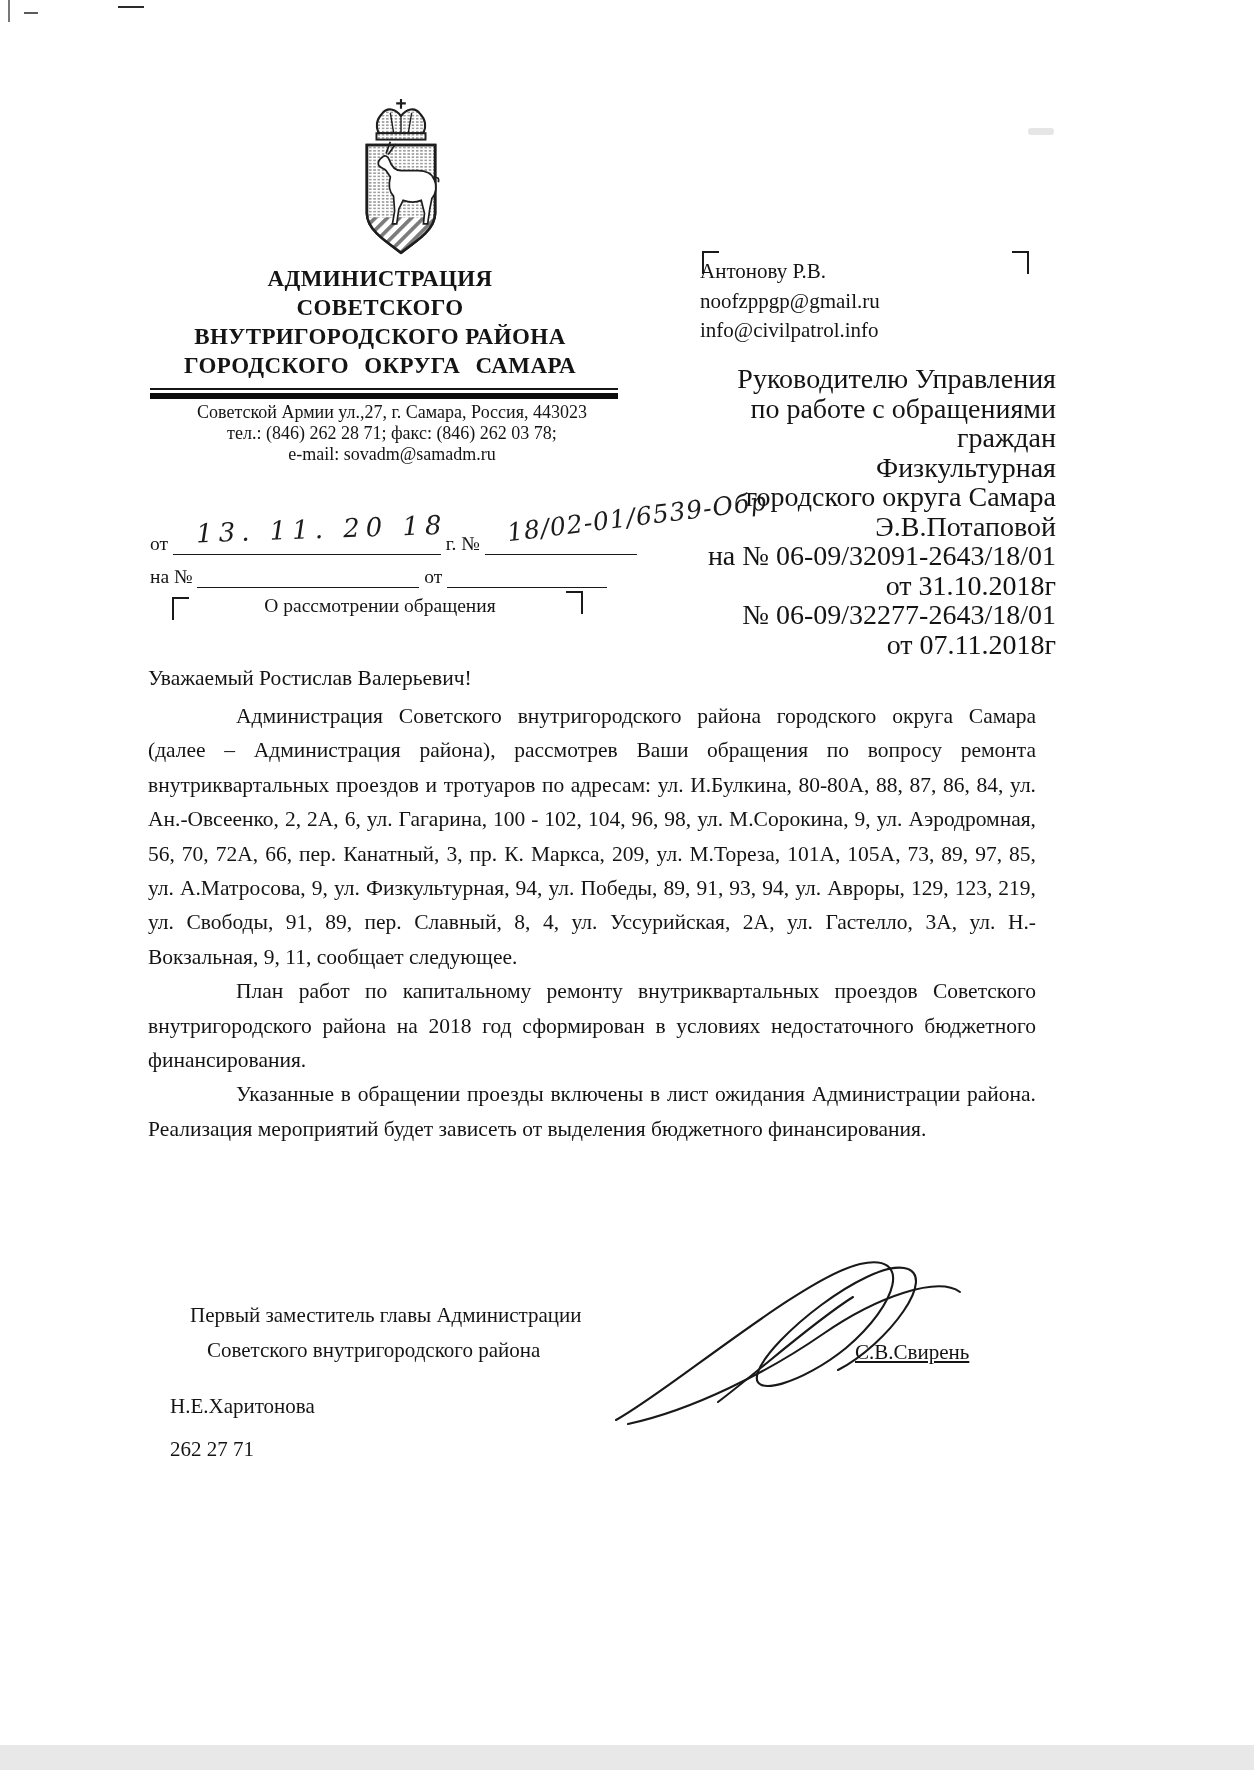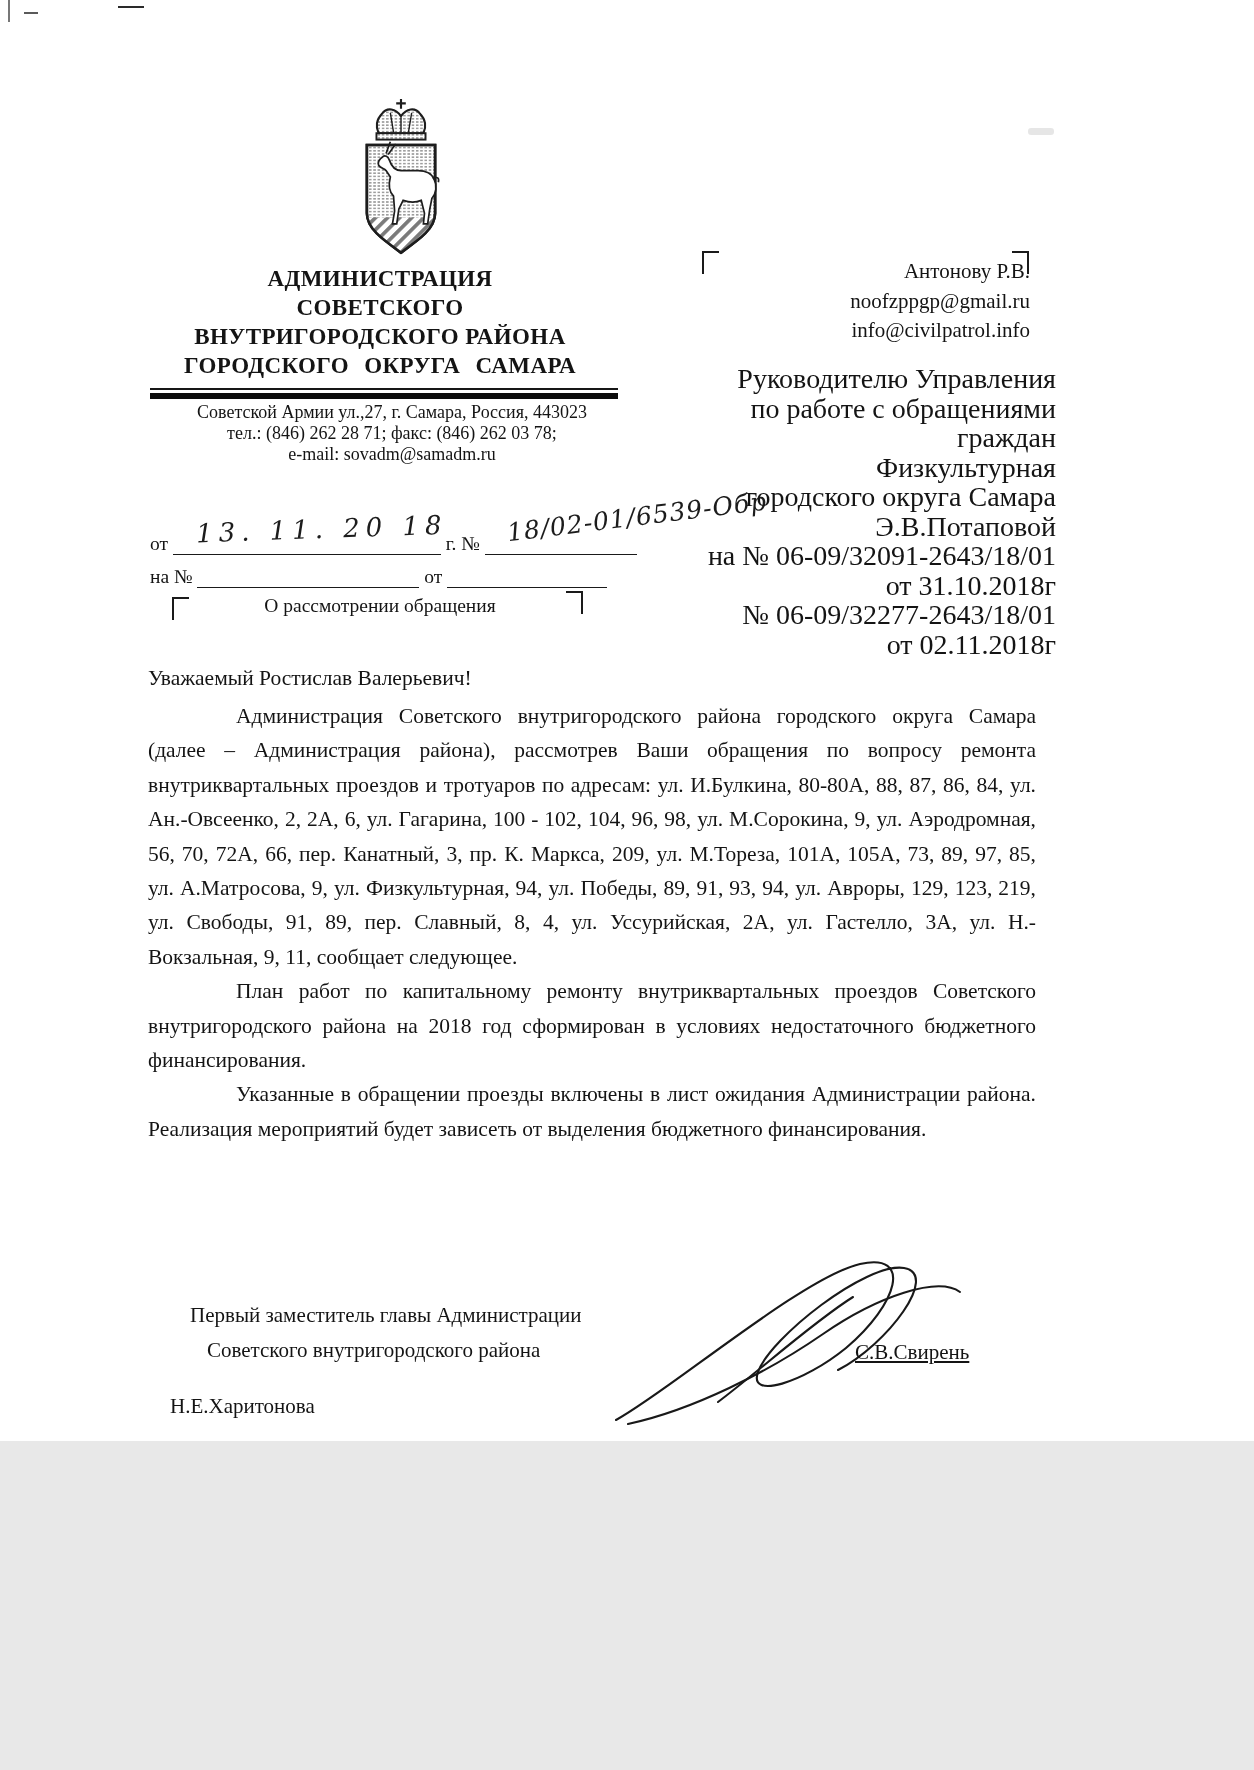--- a/index.html
+++ b/index.html
@@ -1,17 +1,17 @@
 <!DOCTYPE html>
 <html><head>
 <meta charset="utf-8">
 <style>
   html,body{margin:0;padding:0;background:#e8e8e8;}
   #page{
-    position:relative;width:1254px;height:1441px;background:#ffffff;
+    position:relative;width:1254px;height:1745px;background:#ffffff;
     font-family:"Liberation Serif","DejaVu Serif",serif;color:#141414;
     overflow:hidden;margin:0 auto;
   }
   .abs{position:absolute;}
   
   .emblem{left:345px;top:98px;width:112px;height:160px;}
   .org{left:138px;top:264px;width:484px;text-align:center;font-weight:bold;
        font-size:23px;line-height:29px;letter-spacing:.4px;}
   .org .l4{word-spacing:9px;}
   .header-rule{left:150px;top:388px;width:468px;}
@@ -30,21 +30,21 @@
   .hand-num{left:506px;top:500px;font-size:25px;letter-spacing:1px;transform:rotate(-7deg);width:300px;}
   .bracket{width:15px;height:21px;}
   .bl{border-left:2px solid #1a1a1a;border-top:2px solid #1a1a1a;}
   .br{border-right:2px solid #1a1a1a;border-top:2px solid #1a1a1a;}
   .subj-bl{left:172px;top:597px;}
   .subj-br{left:566px;top:591px;}
   .subject{left:210px;top:595px;width:340px;text-align:center;font-size:19.5px;}
   
   .rec-bl{left:702px;top:251px;}
   .rec-br{left:1012px;top:251px;}
-  .recipient{left:700px;top:257px;width:330px;text-align:right;font-size:21px;line-height:29.5px;}
+  .recipient{left:700px;top:257px;width:330px;text-align:left;font-size:21px;line-height:29.5px;}
   .official{left:652px;top:364px;width:404px;text-align:right;font-size:28px;line-height:29.5px;}
   
   .salutation{left:148px;top:666px;width:888px;text-align:left;font-size:21.5px;}
   .bodytext{left:148px;top:699px;width:888px;font-size:21.5px;line-height:34.4px;text-align:justify;}
   .bodytext p{margin:0;text-indent:88px;}
   
   .sig-title{left:190px;top:1298px;width:480px;font-size:21px;line-height:35px;}
   .sig-title .c{margin-left:17px;}
   .signer{left:855px;top:1340px;font-size:21px;text-decoration:underline;}
   .signature-svg{left:598px;top:1252px;width:390px;height:180px;}
@@ -145,21 +145,21 @@
   </div>
   <div class="abs official">
     <div>Руководителю Управления</div>
     <div>по работе с обращениями граждан</div>
     <div>Физкультурная</div>
     <div>городского округа Самара</div>
     <div>Э.В.Потаповой</div>
     <div>на № 06-09/32091-2643/18/01</div>
     <div>от 31.10.2018г</div>
     <div>№ 06-09/32277-2643/18/01</div>
-    <div>от 02.11.2018г</div>
+    <div>от 07.11.2018г</div>
   </div>
 
   <div class="abs salutation">Уважаемый Ростислав Валерьевич!</div>
   <div class="abs bodytext">
     <p>Администрация Советского внутригородского района городского округа Самара (далее – Администрация района), рассмотрев Ваши обращения по вопросу ремонта внутриквартальных проездов и тротуаров по адресам: ул. И.Булкина, 80-80А, 88, 87, 86, 84, ул. Ан.-Овсеенко, 2, 2А, 6, ул. Гагарина, 100 - 102, 104, 96, 98, ул. М.Сорокина, 9, ул. Аэродромная, 56, 70, 72А, 66, пер. Канатный, 3, пр. К. Маркса, 209, ул. М.Тореза, 101А, 105А, 73, 89, 97, 85, ул. А.Матросова, 9, ул. Физкультурная, 94, ул. Победы, 89, 91, 93, 94, ул. Авроры, 129, 123, 219, ул. Свободы, 91, 89, пер. Славный, 8, 4, ул. Уссурийская, 2А, ул. Гастелло, 3А, ул. Н.-Вокзальная, 9, 11, сообщает следующее.</p>
     <p>План работ по капитальному ремонту внутриквартальных проездов Советского внутригородского района на 2018 год сформирован в условиях недостаточного бюджетного финансирования.</p>
     <p>Указанные в обращении проезды включены в лист ожидания Администрации района. Реализация мероприятий будет зависеть от выделения бюджетного финансирования.</p>
   </div>
 
   <div class="abs sig-title">

